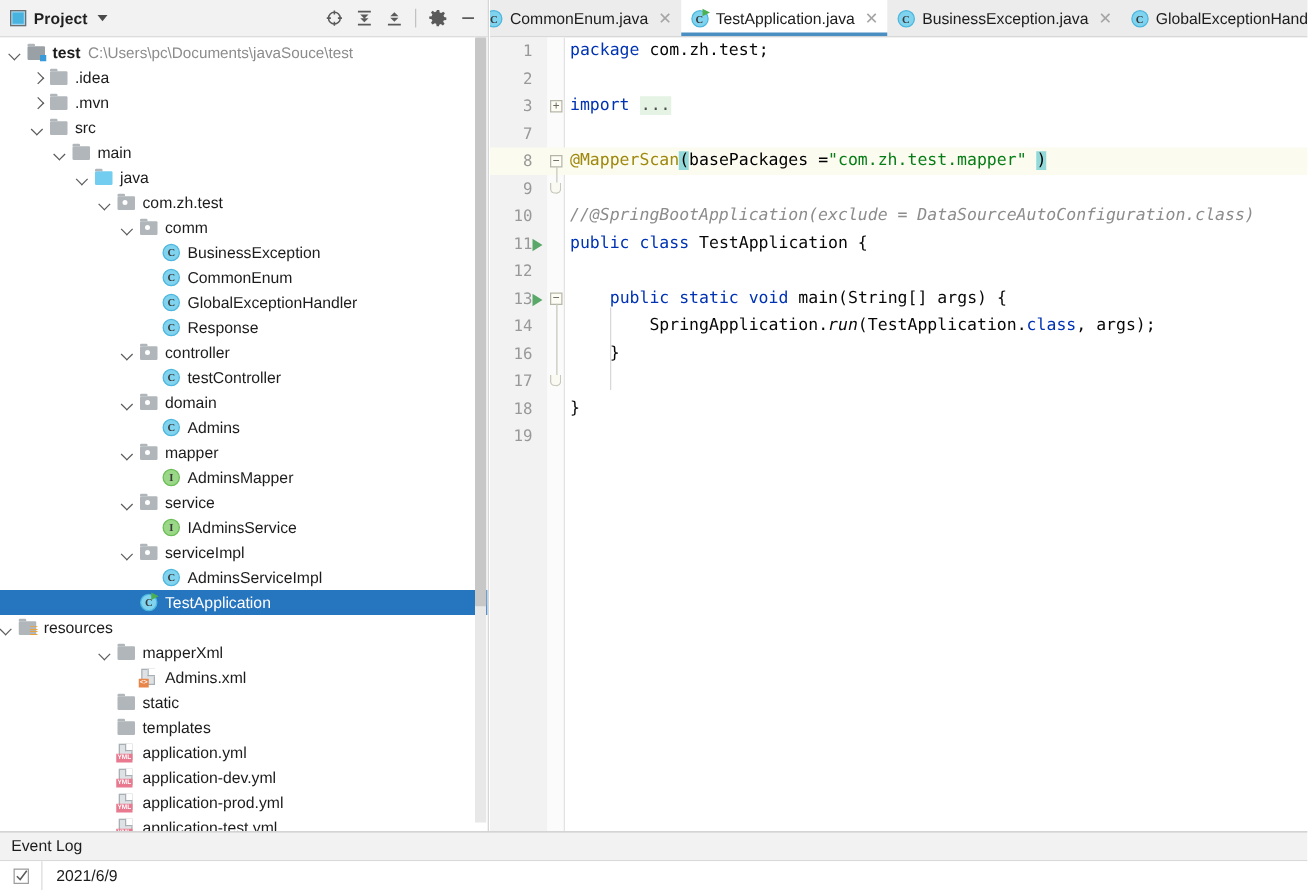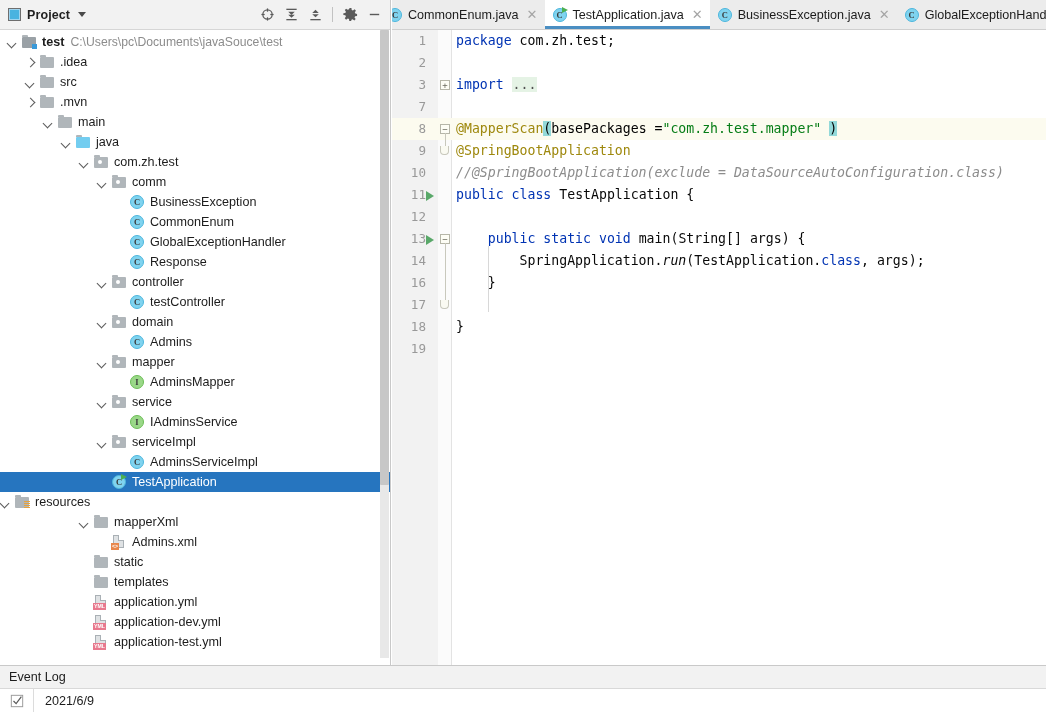--- a/index.html
+++ b/index.html
@@ -397,32 +397,32 @@
           <span class="node-path">C:\Users\pc\Documents\javaSouce\test</span>
         </div>
         <div class="row" style="padding-left: 25px;">
           <span class="arrow right"></span>
           <span class="icon">
             <span class="ico-folder"></span>
           </span>
           <span class="node-label">.idea</span>
         </div>
         <div class="row" style="padding-left: 25px;">
+          <span class="arrow right"></span>
+          <span class="icon">
+            <span class="ico-folder"></span>
+          </span>
+          <span class="node-label">.mvn</span>
+        </div>
+        <div class="row" style="padding-left: 25px;">
           <span class="arrow down"></span>
           <span class="icon">
             <span class="ico-folder"></span>
           </span>
           <span class="node-label">src</span>
-        </div>
-        <div class="row" style="padding-left: 25px;">
-          <span class="arrow right"></span>
-          <span class="icon">
-            <span class="ico-folder"></span>
-          </span>
-          <span class="node-label">.mvn</span>
         </div>
         <div class="row" style="padding-left: 43px;">
           <span class="arrow down"></span>
           <span class="icon">
             <span class="ico-folder"></span>
           </span>
           <span class="node-label">main</span>
         </div>
         <div class="row" style="padding-left: 61px;">
           <span class="arrow down"></span>
@@ -594,20 +594,28 @@
           </span>
           <span class="node-label">application.yml</span>
         </div>
         <div class="row" style="padding-left: 79px;">
           <span class="arrow"></span>
           <span class="icon">
             <span class="ico-file"></span>
             <span class="tag yml">YML</span>
           </span>
           <span class="node-label">application-dev.yml</span>
+        </div>
+        <div class="row" style="padding-left: 79px;">
+          <span class="arrow"></span>
+          <span class="icon">
+            <span class="ico-file"></span>
+            <span class="tag yml">YML</span>
+          </span>
+          <span class="node-label">application-prod.yml</span>
         </div>
         <div class="row" style="padding-left: 79px;">
           <span class="arrow"></span>
           <span class="icon">
             <span class="ico-file"></span>
             <span class="tag yml">YML</span>
           </span>
           <span class="node-label">application-test.yml</span>
         </div>
       </div>
@@ -648,21 +656,21 @@
       </div>
     <div id="code-wrap">
       <div id="gutter"></div>
       <div id="fold-strip"></div>
       <div id="code-lines">
           <div class="code-line"><span class="ln">1</span><span class="txt"><span class="kw">package</span> <span class="ident">com</span><span class="ident">.</span><span class="ident">zh</span><span class="ident">.</span><span class="ident">test</span><span class="ident">;</span></span></div>
           <div class="code-line"><span class="ln">2</span><span class="txt"></span></div>
           <div class="code-line"><span class="ln">3</span><span class="txt"><span class="kw">import</span> <span class="fold-dots">...</span></span></div>
           <div class="code-line"><span class="ln">7</span><span class="txt"></span></div>
           <div class="code-line current"><span class="ln">8</span><span class="txt"><span class="anno">@MapperScan</span><span class="brkt">(</span>basePackages =<span class="str">"com.zh.test.mapper"</span> <span class="brkt">)</span></span></div>
-          <div class="code-line"><span class="ln">9</span><span class="txt"><span class="anno">@SpringBootApplication</span></span></div>
+          <div class="code-line"><span class="ln">9</span></div>
           <div class="code-line"><span class="ln">10</span><span class="txt"><span class="cmt">//@SpringBootApplication(exclude = DataSourceAutoConfiguration.class)</span></span></div>
           <div class="code-line"><span class="ln">11</span><span class="run-tri"></span><span class="txt"><span class="kw">public</span> <span class="kw">class</span> <span class="ident">TestApplication</span> <span class="ident">{</span></span></div>
           <div class="code-line"><span class="ln">12</span><span class="txt"></span></div>
           <div class="code-line"><span class="ln">13</span><span class="run-tri"></span><span class="txt">    <span class="kw">public</span> <span class="kw">static</span> <span class="kw">void</span> <span class="ident">main</span><span class="ident">(</span><span class="ident">String</span><span class="ident">[</span><span class="ident">]</span> <span class="ident">args</span><span class="ident">)</span> <span class="ident">{</span></span></div>
           <div class="code-line"><span class="ln">14</span><span class="txt">        <span class="ident">SpringApplication</span><span class="ident">.</span><span class="stat">run</span><span class="ident">(</span><span class="ident">TestApplication</span><span class="ident">.</span><span class="kw">class</span><span class="ident">,</span> <span class="ident">args</span><span class="ident">)</span><span class="ident">;</span></span></div>
           <div class="code-line"><span class="ln">16</span><span class="txt">    <span class="ident">}</span></span></div>
           <div class="code-line"><span class="ln">17</span><span class="txt"></span></div>
           <div class="code-line"><span class="ln">18</span><span class="txt"><span class="ident">}</span></span></div>
           <div class="code-line"><span class="ln">19</span><span class="txt"></span></div>
         </div>

